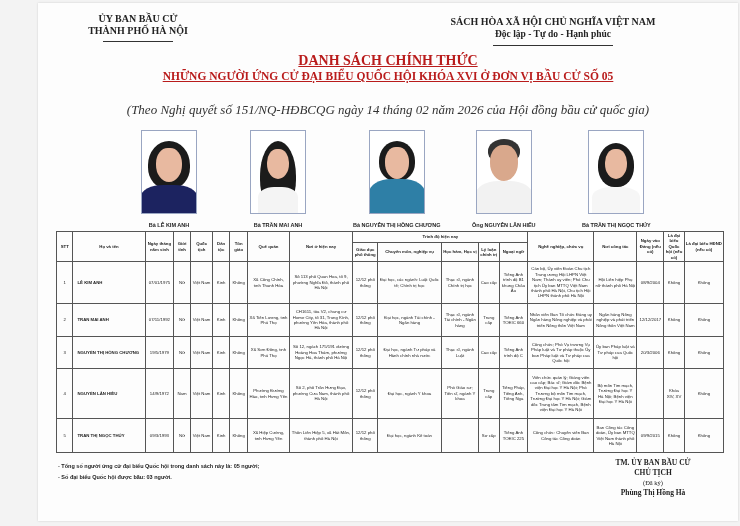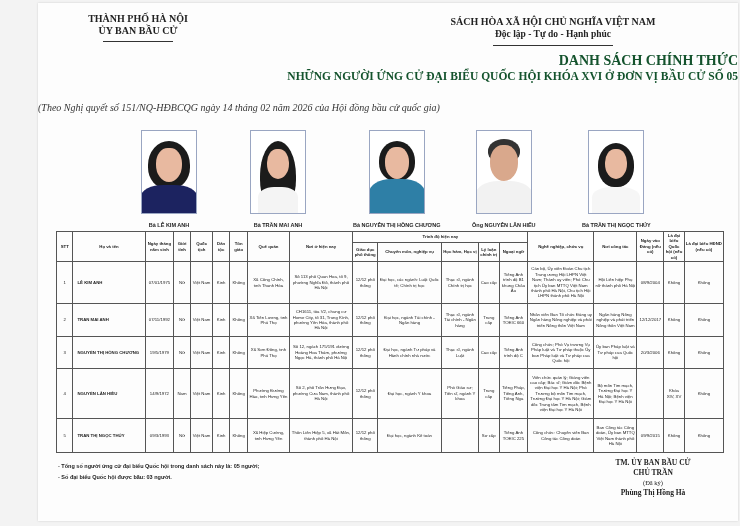--- a/index.html
+++ b/index.html
@@ -4,25 +4,25 @@
 <style>
   * { box-sizing: border-box; margin: 0; padding: 0; }
   html, body { width: 740px; height: 526px; background: #f3f3f3; overflow: hidden; }
   body { font-family: "Liberation Serif", serif; color: #222; position: relative; }
   .page { position: absolute; left: 38px; top: 3px; width: 700px; height: 518px; background: #fdfdfd; box-shadow: 0 0 2px rgba(0,0,0,0.15); }
   .hdr-left { position: absolute; left: 35px; top: 10px; width: 130px; text-align: center; font-weight: bold; font-size: 10px; line-height: 12px; }
   .hdr-left .rule { width: 70px; height: 1px; background: #333; margin: 4px auto 0; }
   .hdr-right { position: absolute; left: 395px; top: 12px; width: 240px; text-align: center; font-weight: bold; font-size: 10px; line-height: 13px; }
   .hdr-right .sub { font-size: 9.5px; }
   .hdr-right .rule { width: 120px; height: 1px; background: #333; margin: 4px auto 0; }
-  .title { position: absolute; left: 0; width: 700px; text-align: right; font-weight: bold; color: #14532d; }
+  .title { position: absolute; left: 0; width: 700px; text-align: center; font-weight: bold; color: #b91c1c; text-decoration: underline; }
   .t1 { top: 50px; font-size: 14px; }
   .t2 { top: 67px; font-size: 11.5px; }
   .t3 { position: absolute; top: 84px; left: 0; width: 700px; text-align: center; font-weight: bold; font-size: 9px; color: #2b2b6a; }
-  .t4 { position: absolute; top: 99px; left: 0; width: 700px; font-style: italic; font-size: 10px; color: #333; }
+  .t4 { position: absolute; top: 99px; left: 0; width: 700px; text-align: center; font-style: italic; font-size: 13px; color: #333; }
   .photos { position: absolute; top: 120px; left: 0; width: 700px; height: 100px; }
   .pcard { position: absolute; text-align: center; font-family: "Liberation Sans", sans-serif; font-weight: bold; font-size: 5.5px; color: #222; }
   .pcard .frame { width: 56px; height: 84px; border: 1px solid #9aa6c2; margin: 0 auto; position: relative; overflow: hidden; background: #fff; }
   .pcard .cap { margin-top: 8px; white-space: nowrap; }
   .head { position: absolute; left: 50%; transform: translateX(-50%); border-radius: 50% 50% 45% 45%; }
   .face { position: absolute; left: 50%; transform: translateX(-50%); background: #e8b9a0; border-radius: 45% 45% 50% 50%; }
   .body { position: absolute; left: 50%; transform: translateX(-50%); bottom: 0; border-radius: 40% 40% 0 0; }
   table { position: absolute; left: 18px; top: 228px; width: 668px; border-collapse: collapse; font-family: "Liberation Sans", sans-serif; font-size: 4.3px; line-height: 5.4px; color: #222; }
   th, td { border: 0.8px solid #555; text-align: center; vertical-align: middle; padding: 1px; }
   th { font-weight: bold; font-size: 4.3px; }
@@ -30,22 +30,22 @@
   .notes { position: absolute; left: 20px; top: 458px; font-family: "Liberation Sans", sans-serif; font-size: 5.5px; font-weight: bold; line-height: 11px; color: #222; }
   .sign { position: absolute; left: 550px; top: 455px; width: 130px; text-align: center; font-weight: bold; font-size: 7.5px; line-height: 10px; }
   .sign .signed { font-weight: normal; font-size: 6.5px; }
 </style>
 </head>
 <body>
 
 <div class="page">
 
   <div class="hdr-left">
+    <div>ỦY BAN BẦU CỬ</div>
     <div>THÀNH PHỐ HÀ NỘI</div>
-    <div>ỦY BAN BẦU CỬ</div>
     <div class="rule"></div>
   </div>
 
   <div class="hdr-right">
     <div>SÁCH HÒA XÃ HỘI CHỦ NGHĨA VIỆT NAM</div>
     <div class="sub">Độc lập - Tự do - Hạnh phúc</div>
     <div class="rule"></div>
   </div>
 
   <div class="title t1">DANH SÁCH CHÍNH THỨC</div>
@@ -252,17 +252,17 @@
     </tbody>
   </table>
 
   <div class="notes">
     <div>- Tổng số người ứng cử đại biểu Quốc hội trong danh sách này là: 05 người;</div>
     <div>- Số đại biểu Quốc hội được bầu: 03 người.</div>
   </div>
 
   <div class="sign">
     <div>TM. ỦY BAN BẦU CỬ</div>
-    <div>CHỦ TRẦN</div>
+    <div>CHỦ TỊCH</div>
     <div class="signed">(Đã ký)</div>
     <div>Phùng Thị Hồng Hà</div>
   </div>
 </div>
 
 </body></html>

